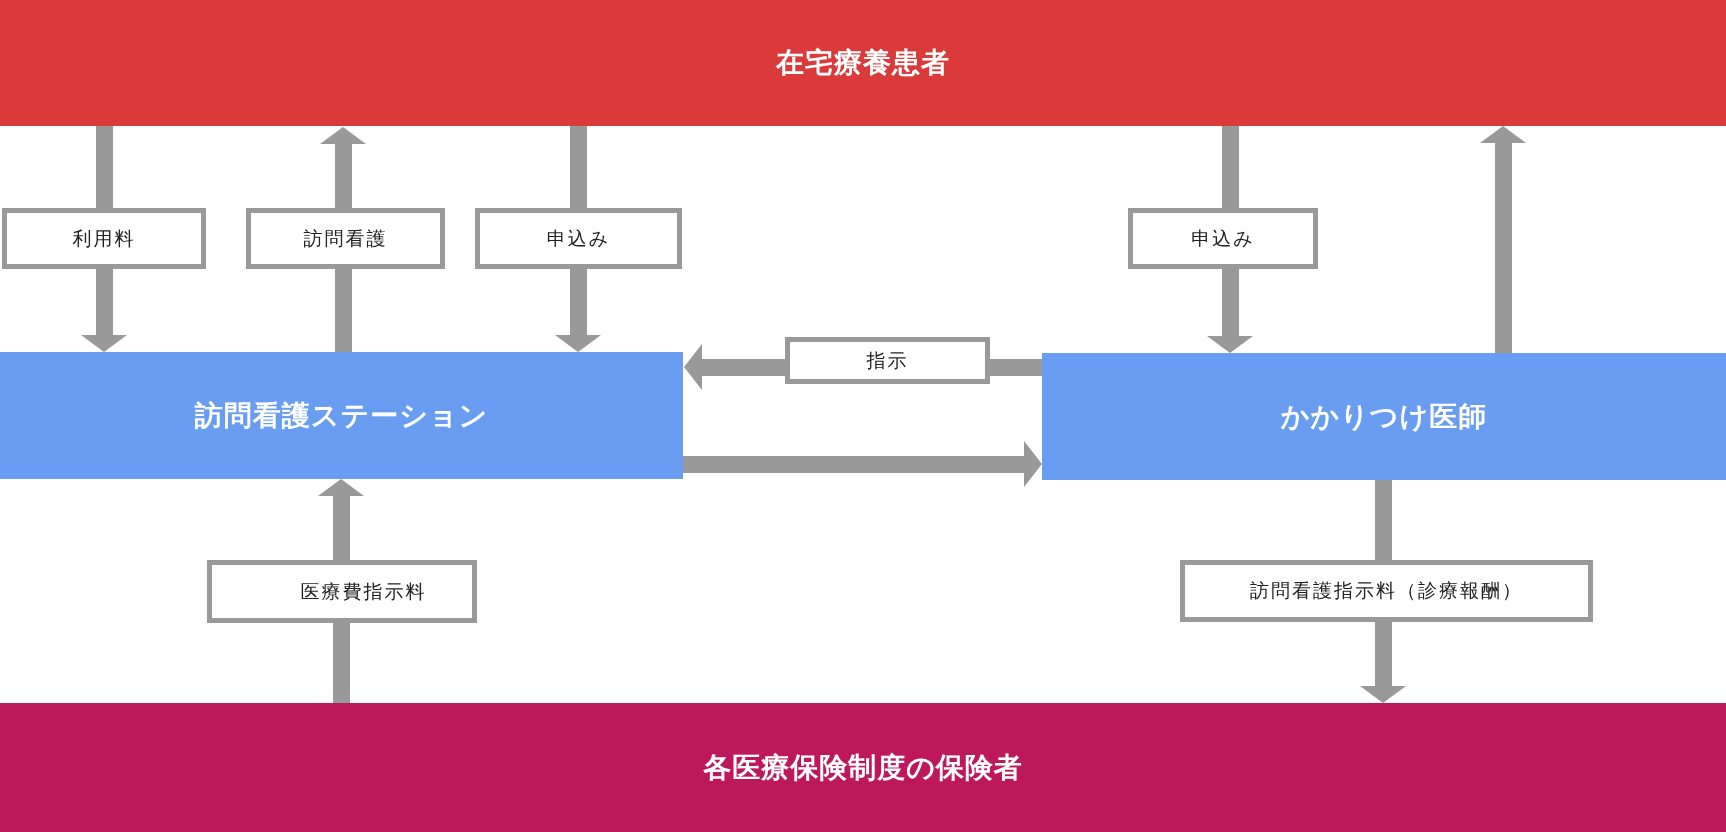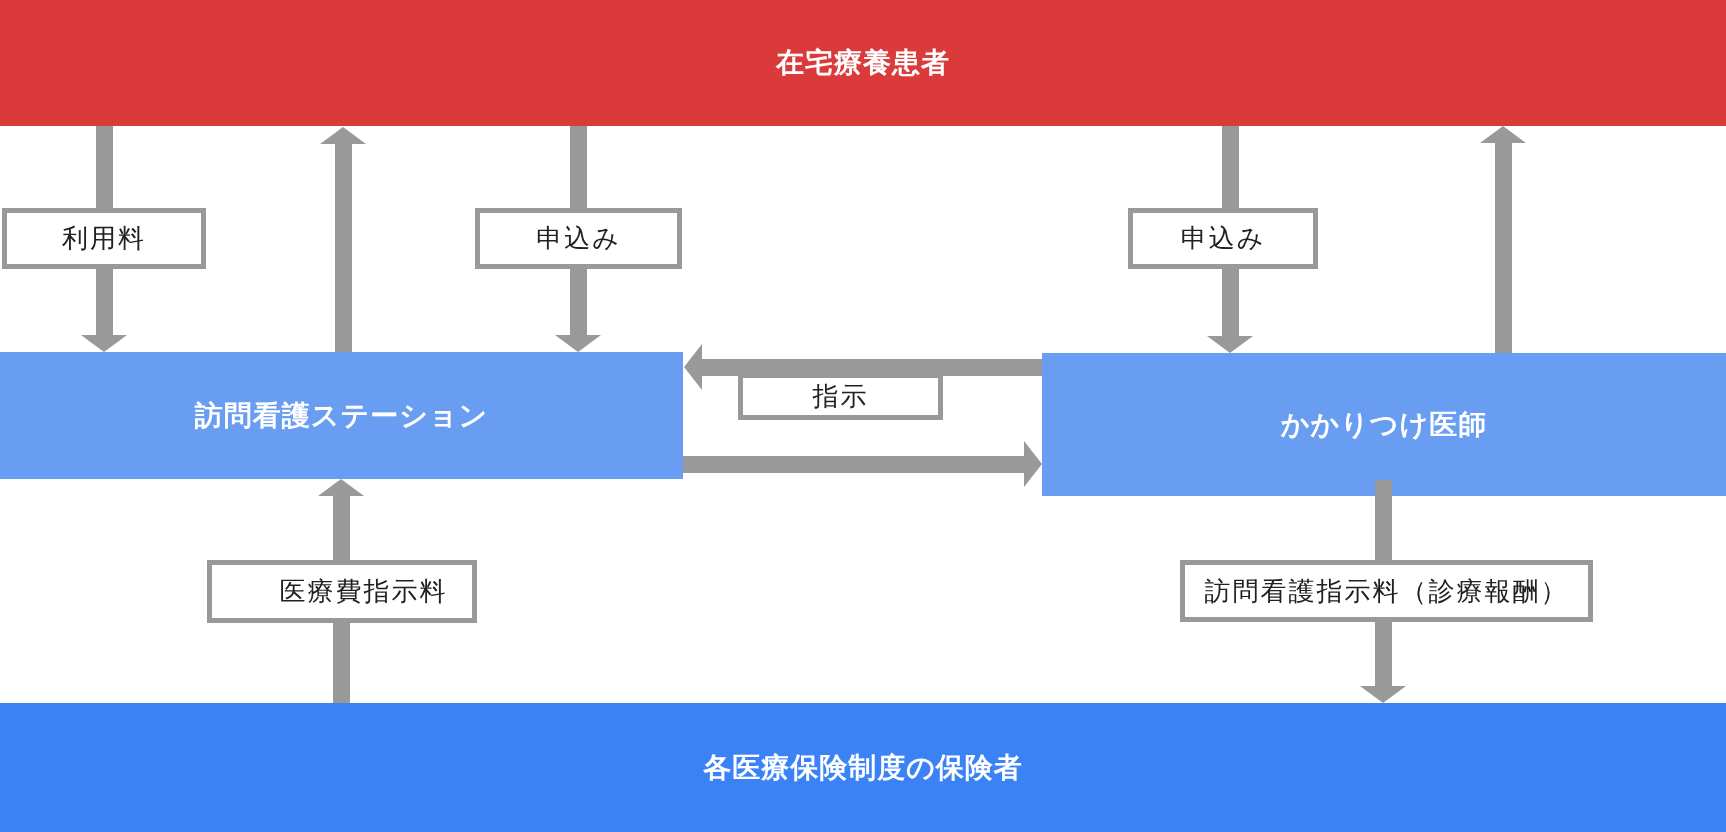--- a/index.html
+++ b/index.html
@@ -15,21 +15,21 @@
     display:flex;align-items:center;justify-content:center;
     color:#ffffff;font-weight:bold;font-size:28px;
     letter-spacing:1px;
   }
   .edge-label{
     position:absolute;
     box-sizing:border-box;
     background:#ffffff;
     border:5px solid #999999;
     display:flex;align-items:center;justify-content:center;
-    color:#212121;font-size:26px;
+    color:#212121;font-size:19px;
     z-index:2;
     letter-spacing:2px;
   }
   .arrow-part{position:absolute;background:#999999;z-index:1;}
   .head-up{clip-path:polygon(50% 0,0 100%,100% 100%);}
   .head-down{clip-path:polygon(0 0,100% 0,50% 100%);}
   .head-left{clip-path:polygon(0 50%,100% 0,100% 100%);}
   .head-right{clip-path:polygon(0 0,100% 50%,0 100%);}
 </style>
 </head>
@@ -38,25 +38,25 @@
 <div class="canvas">
 
   <div class="node" style="left: 0px; top: 0px; width: 1726px; height: 126px; background-color: rgb(218, 58, 58);">
     <span>在宅療養患者</span>
   </div>
 
   <div class="node" style="left: 0px; top: 352px; width: 683px; height: 127px; background-color: rgb(104, 157, 241);">
     <span>訪問看護ステーション</span>
   </div>
 
-  <div class="node" style="left: 1042px; top: 353px; width: 684px; height: 143px; background-color: rgb(104, 157, 241);">
+  <div class="node" style="left: 1042px; top: 353px; width: 684px; height: 127px; background-color: rgb(104, 157, 241);">
     <span>かかりつけ医師</span>
   </div>
 
-  <div class="node" style="left: 0px; top: 703px; width: 1726px; height: 129px; background-color: #3b82f6;">
+  <div class="node" style="left: 0px; top: 703px; width: 1726px; height: 129px; background-color: #be185d;">
     <span>各医療保険制度の保険者</span>
   </div>
 
   <div>
     <div class="arrow-part" style="left: 96px; top: 126px; width: 17px; height: 209px; background-color: rgb(153, 153, 153);"></div>
     <div class="arrow-part head-down" style="left: 81px; top: 335px; width: 46px; height: 17px; background-color: rgb(153, 153, 153);"></div>
   </div>
 
   <div>
     <div class="arrow-part head-up" style="left: 320px; top: 127px; width: 46px; height: 17px; background-color: rgb(153, 153, 153);"></div>
@@ -93,26 +93,27 @@
     <div class="arrow-part" style="left: 333px; top: 496px; width: 17px; height: 207px; background-color: rgb(153, 153, 153);"></div>
   </div>
 
   <div>
     <div class="arrow-part" style="left: 1375px; top: 480px; width: 17px; height: 206px; background-color: rgb(153, 153, 153);"></div>
     <div class="arrow-part head-down" style="left: 1360px; top: 686px; width: 46px; height: 17px; background-color: rgb(153, 153, 153);"></div>
   </div>
 
   <div class="edge-label" style="left: 2px; top: 208px; width: 204px; height: 61px; border-color: rgb(153, 153, 153);">利用料</div>
 
+  <div class="edge-label" style="left: 246px; top: 208px; width: 199px; height: 61px; border-color: rgb(153, 153, 153);">訪問看護</div>
 
   <div class="edge-label" style="left: 475px; top: 208px; width: 207px; height: 61px; border-color: rgb(153, 153, 153);">申込み</div>
 
   <div class="edge-label" style="left: 1128px; top: 208px; width: 190px; height: 61px; border-color: rgb(153, 153, 153);">申込み</div>
 
 
-  <div class="edge-label" style="left: 738px; top: 337px; width: 205px; height: 47px; border-color: rgb(153, 153, 153); margin-top: 36px;">指示</div>
+  <div class="edge-label" style="left: 785px; top: 337px; width: 205px; height: 47px; border-color: rgb(153, 153, 153);">指示</div>
 
 
   <div class="edge-label" style="left: 207px; top: 560px; width: 270px; height: 63px; border-color: rgb(153, 153, 153); padding-left: 43px;">医療費指示料</div>
 
   <div class="edge-label" style="left: 1180px; top: 560px; width: 413px; height: 62px; border-color: rgb(153, 153, 153); font-family: Liberation Mono, monospace;">訪問看護指示料（診療報酬）</div>
 
 </div>
 
 </body></html>

